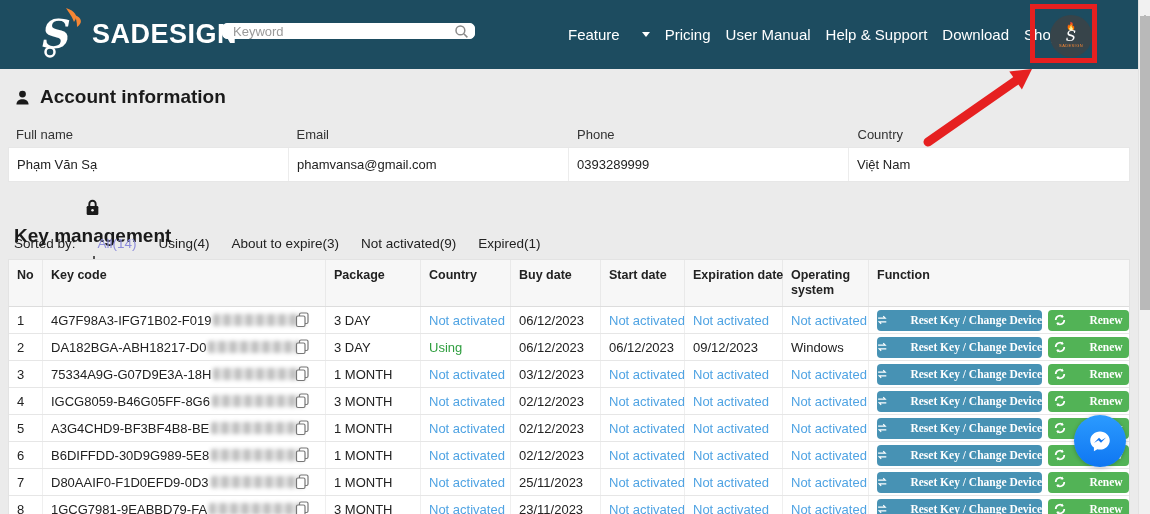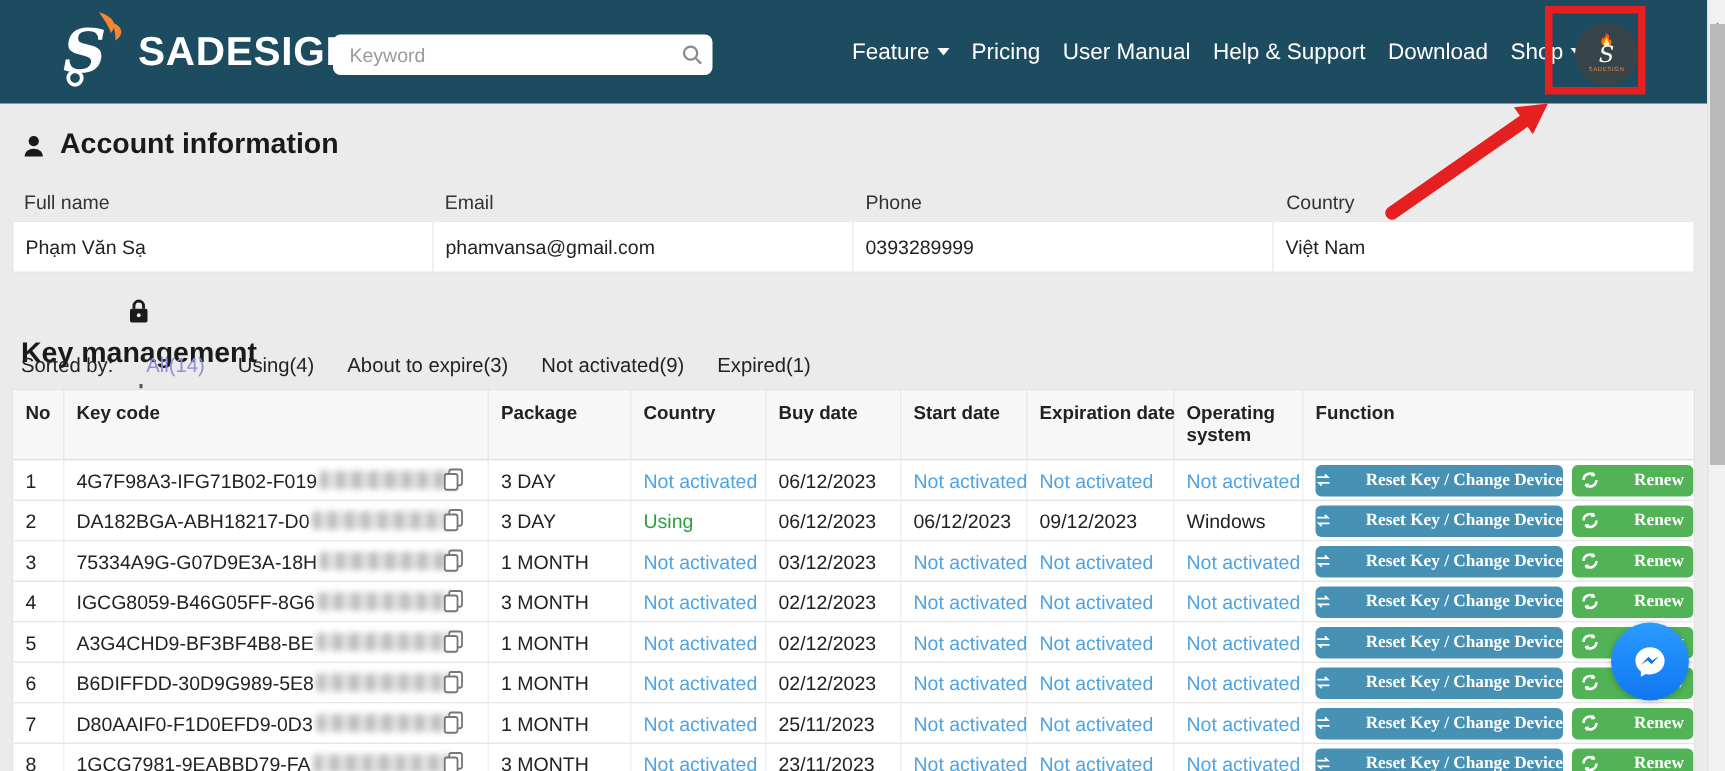--- a/index.html
+++ b/index.html
@@ -4,26 +4,26 @@
 <style>
   * { margin:0; padding:0; box-sizing:border-box; }
   html,body { width:1150px; height:514px; overflow:hidden; }
   body { font-family:"Liberation Sans", sans-serif; background:#ebebeb; position:relative; }
   .page { position:absolute; inset:0; width:1150px; height:514px; background:#ebebeb; overflow:hidden; }
 
   
   .navbar { position:absolute; left:0; top:0; width:1138px; height:69px; background:var(--navy,#1d4c60); }
   .brand { position:absolute; left:36px; top:6px; display:flex; align-items:center; gap:8px; }
   .brand-name { color:#fff; font-size:27px; font-weight:bold; letter-spacing:.5px; }
-  .searchbox { position:absolute; left:222px; top:23px; width:253px; height:27px; background:#fff; border-radius:5px; border:1px solid #fff; display:flex; align-items:center; }
+  .searchbox { position:absolute; left:222px; top:23px; width:253px; height:16px; background:#fff; border-radius:5px; border:1px solid #fff; display:flex; align-items:center; }
   .searchbox input { flex:1; border:0; outline:0; background:transparent; font-size:13px; padding:0 6px 0 10px; color:#333; font-family:"Liberation Sans",sans-serif; }
   .searchbox input::placeholder { color:#9a9a9a; }
   .search-btn { width:26px; height:25px; border:0; background:transparent; cursor:pointer; display:flex; align-items:center; justify-content:center; }
   .mainnav { position:absolute; left:568px; top:0; height:69px; display:flex; align-items:center; gap:15px; }
-  .nav-item { color:#fff; font-size:15px; cursor:pointer; white-space:nowrap; display:flex; align-items:center; gap:5px; }
+  .nav-item { color:#fff; font-size:15px; cursor:pointer; white-space:nowrap; display:flex; align-items:center; gap:22px; }
   .caret { width:0; height:0; border-left:4px solid transparent; border-right:4px solid transparent; border-top:5px solid #fff; display:inline-block; }
   .avatar { position:absolute; left:1050px; top:15px; width:42px; height:42px; border-radius:50%; background:#37444a; display:flex; flex-direction:column; align-items:center; justify-content:center; cursor:pointer; overflow:hidden; }
   .avatar .mini-s { color:#fff; font-family:"DejaVu Serif",serif; font-style:italic; font-size:15px; line-height:13px; }
   .avatar .mini-flame { color:#f58634; font-size:8px; line-height:6px; }
   .avatar .mini-txt { color:#f58634; font-size:4px; letter-spacing:.4px; }
 
   
   .hl-box { position:absolute; left:1030px; top:4px; width:67px; height:59px; border:5px solid var(--red,#e62020); z-index:40; pointer-events:none; }
   .arrow-svg { position:absolute; left:900px; top:55px; width:160px; height:110px; z-index:40; pointer-events:none; }
 

